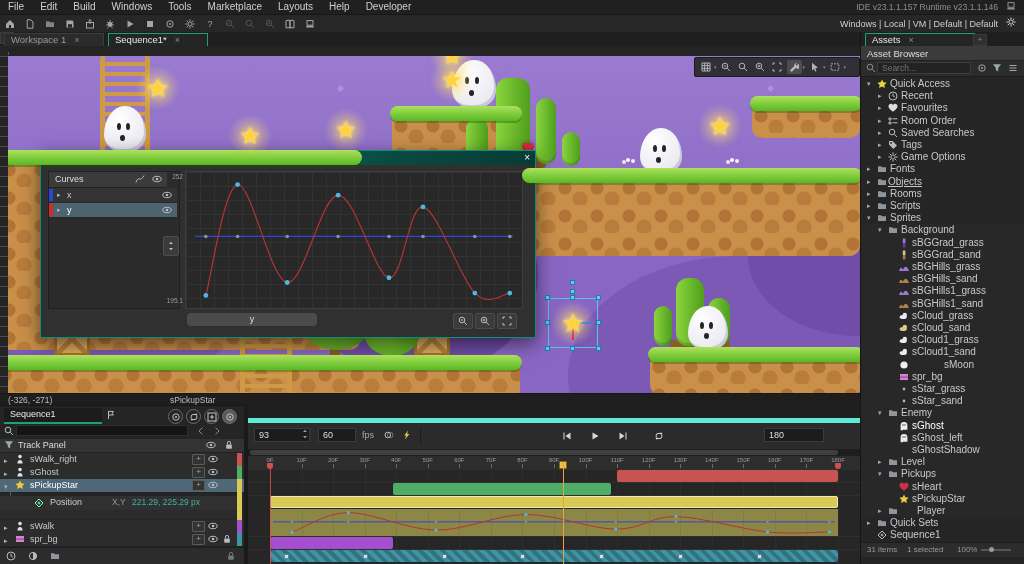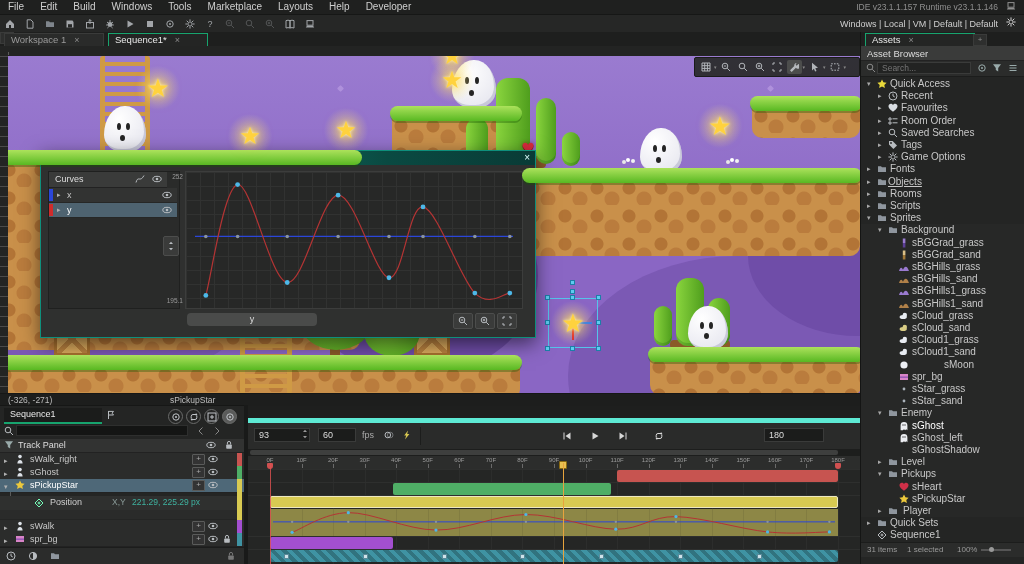--- a/index.html
+++ b/index.html
@@ -1040,21 +1040,21 @@
           <div class="ic" style="left: 38px;"><svg width="10" height="10" viewBox="0 0 10 10">
               <path d="M5 .4l1.4 2.9 3.2.4-2.3 2.2.6 3.2L5 7.6 2.1 9.1l.6-3.2L.4 3.7l3.2-.4z" fill="#edc93c"></path>
             </svg></div>
           <div class="lb" style="left: 51px;">sPickupStar</div>
         </div>
         <div class="arow" style="top: 427px; background: rgba(255, 255, 255, 0.016);">
           <div class="arr" style="left: 17px;">▸</div>
           <div class="ic" style="left: 27px;"><svg width="10" height="10" viewBox="0 0 10 10">
               <path d="M1 2.2h3l1 1.1h4v4.8H1z" fill="#8f969e"></path>
             </svg></div>
-          <div class="lb" style="left: 42px; text-align: center;">Player</div>
+          <div class="lb" style="left: 56px; text-align: center;">Player</div>
         </div>
         <div class="arow" style="top: 439.2px;">
           <div class="arr" style="left: 6px;">▸</div>
           <div class="ic" style="left: 16px;"><svg width="10" height="10" viewBox="0 0 10 10">
               <path d="M1 2.2h3l1 1.1h4v4.8H1z" fill="#8f969e"></path>
             </svg></div>
           <div class="lb" style="left: 29px;">Quick Sets</div>
         </div>
         <div class="arow" style="top: 451.4px;">
           <div class="ic" style="left: 16px;"><svg width="10" height="10" viewBox="0 0 10 10">

